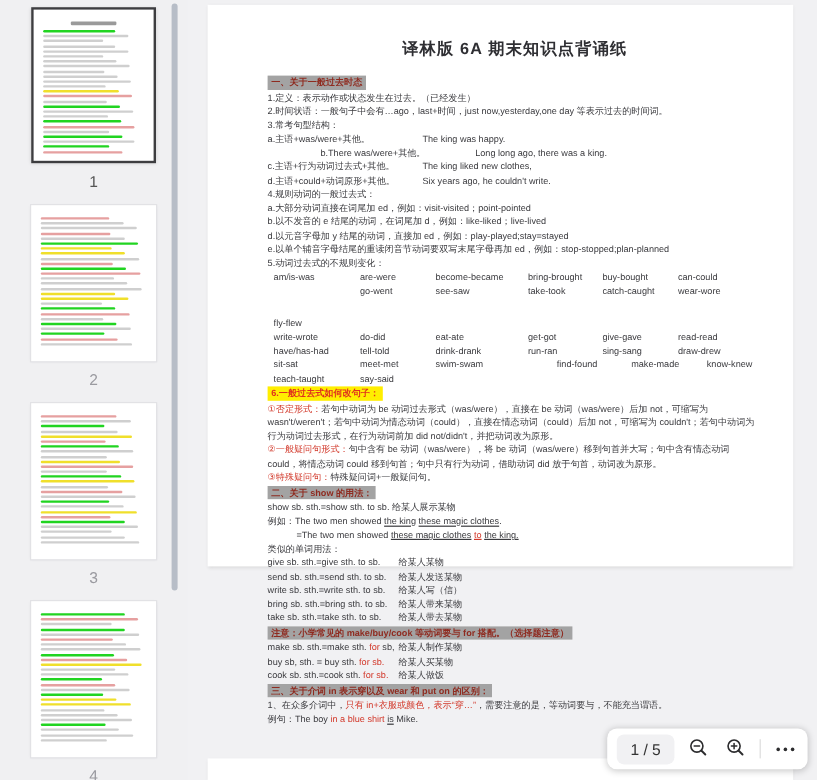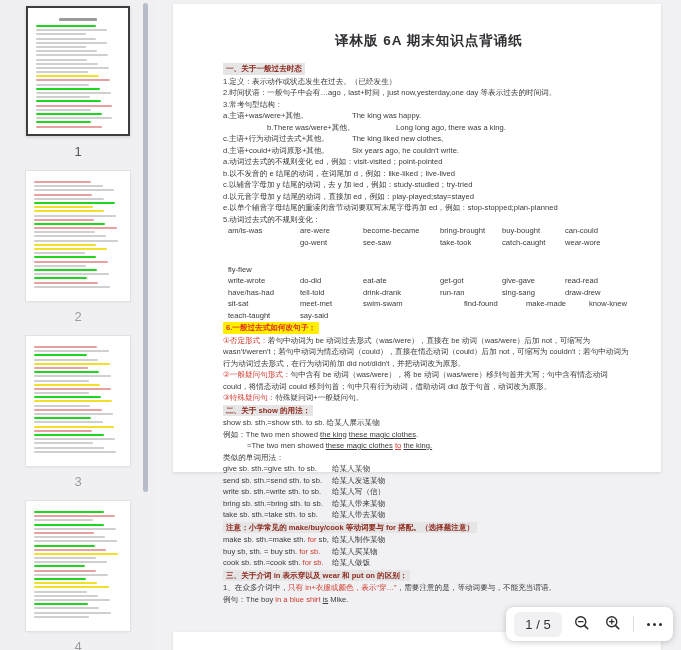--- a/index.html
+++ b/index.html
@@ -33,21 +33,21 @@
          box-shadow:0 1px 3px rgba(0,0,0,.10);}
 
   #doc-title{text-align:center;font-size:13.5px;font-weight:bold;color:#2f2f33;
              letter-spacing:1px;margin:0 0 12px 0;}
   #doc-lines{font-size:7.6px;line-height:11.5px;color:#3a3a3e;}
   .line{white-space:normal;}
   .line.cols{display:flex;}
   .col-l{flex:none;}
   .col-r{flex:1;}
   .hl{display:inline-block;font-weight:bold;padding:0 3px;margin:1px 0;}
-  .hl.green{background:#e5e5e5;color:#8f2b20;}
+  .hl.green{background:#a3a3a3;color:#8f2b20;}
   .hl.yellow{background:#ffee00;color:#e0301e;}
   .verbs{display:flex;padding-left:5px;}
   .verbs span{flex:none;overflow:hidden;}
   .s-red{color:#d2382a;}
   .s-u{text-decoration:underline;text-underline-offset:1px;}
 
   
   #toolbar{position:absolute;right:8px;bottom:9px;height:34px;background:#fff;border-radius:8px;
            box-shadow:0 1px 6px rgba(0,0,0,.22);display:flex;align-items:center;
            padding:0 8px;gap:9px;}
@@ -212,23 +212,23 @@
             <span class="col-r"><span>Long long ago, there was a king.</span></span>
           </div>
           <div class="line cols">
             <span class="col-l" style="width: 129px;"><span>c.主语+行为动词过去式+其他。</span></span>
             <span class="col-r"><span>The king liked new clothes,</span></span>
           </div>
           <div class="line cols">
             <span class="col-l" style="width: 129px;"><span>d.主语+could+动词原形+其他。</span></span>
             <span class="col-r"><span>Six years ago, he couldn't write.</span></span>
           </div>
-          <div class="line"><span>a.动词过去式的不规则变化 ed，例如：visit-visited；point-pointed</span></div>
+          <div class="line"><span>4.规则动词的一般过去式：</span></div>
+          <div class="line"><span>a.大部分动词直接在词尾加 ed，例如：visit-visited；point-pointed</span></div>
           <div class="line"><span>b.以不发音的 e 结尾的动词，在词尾加 d，例如：like-liked；live-lived</span></div>
-          <div class="line"><span>c.以辅音字母加 y 结尾的动词，去 y 加 ied，例如：study-studied；try-tried</span></div>
           <div class="line"><span>d.以元音字母加 y 结尾的动词，直接加 ed，例如：play-played;stay=stayed</span></div>
           <div class="line"><span>e.以单个辅音字母结尾的重读闭音节动词要双写末尾字母再加 ed，例如：stop-stopped;plan-planned</span></div>
           <div class="line"><span>5.动词过去式的不规则变化：</span></div>
           <div class="line verbs">
             <span style="width: 72px;">am/is-was</span>
             <span style="width: 63px;">are-were</span>
             <span style="width: 77px;">become-became</span>
             <span style="width: 62px;">bring-brought</span>
             <span style="width: 63px;">buy-bought</span>
             <span style="width: 58px;">can-could</span>

